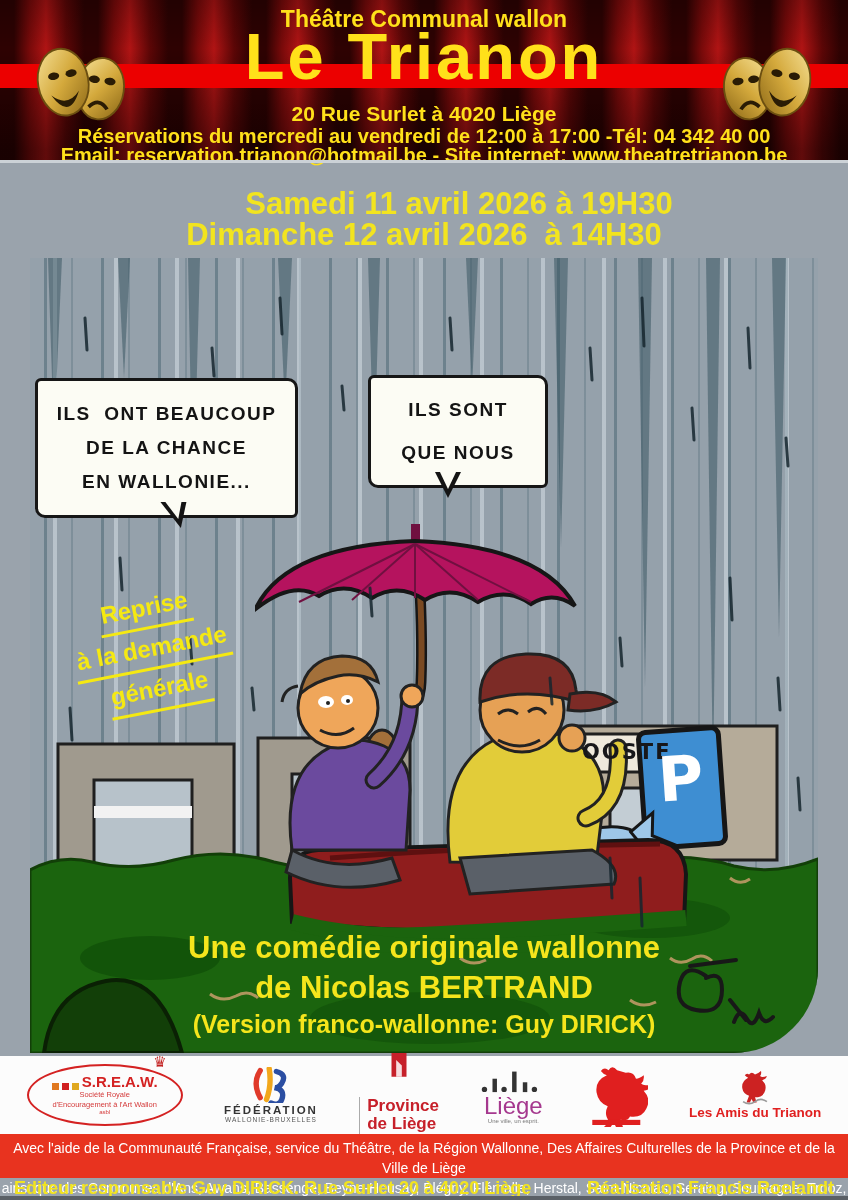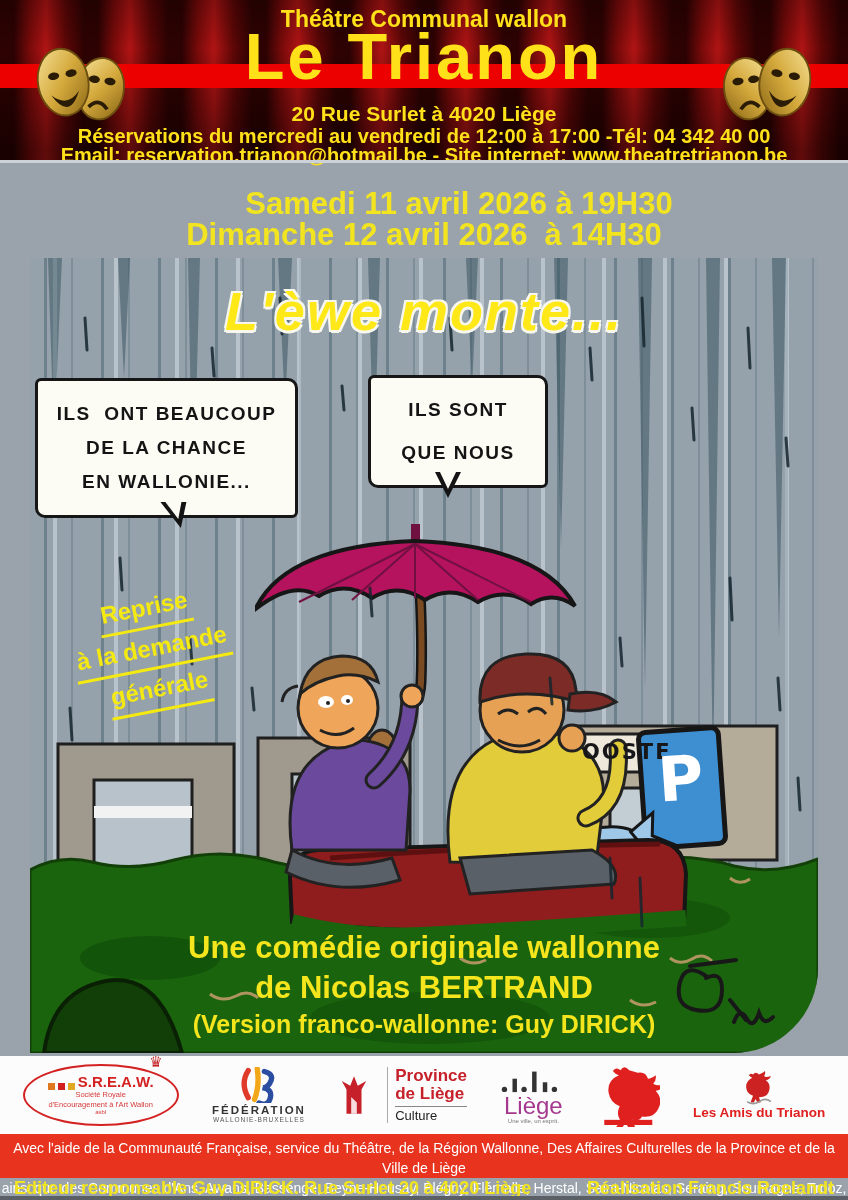--- a/index.html
+++ b/index.html
@@ -67,21 +67,21 @@
   .logo{display:flex;flex-direction:column;align-items:center;justify-content:center;text-align:center;}
   .sreaw-oval{position:relative;width:152px;height:58px;border:2px solid #d42222;border-radius:50%;
     display:flex;flex-direction:column;align-items:center;justify-content:center;}
   .sreaw-crown{position:absolute;top:-13px;right:14px;color:#c22020;font-size:15px;}
   .sreaw-row{display:flex;align-items:flex-end;gap:3px;}
   .sq{width:7px;height:7px;display:inline-block;}
   .sreaw-name{color:#d42222;font-size:15px;font-weight:bold;}
   .sreaw-sub{color:#d43a3a;font-size:7.5px;line-height:1.25;}
   .fwb-t1{color:#333;font-size:11.5px;font-weight:bold;letter-spacing:2px;margin-top:1px;}
   .fwb-t2{color:#555;font-size:6.5px;letter-spacing:1px;}
-  .prov{flex-direction:row;gap:18px;}
+  .prov{flex-direction:column;gap:18px;}
   .prov-texts{border-left:1px solid #aaa;padding-left:7px;text-align:left;}
   .prov-red{color:#c6202a;font-size:17px;font-weight:bold;line-height:1.05;}
   .prov-cult{color:#222;font-size:13px;border-top:1px solid #888;margin-top:3px;padding-top:1px;}
   .liege-name{color:#a5388e;font-size:24px;line-height:1;}
   .liege-tag{color:#777;font-size:6px;}
   .amis-name{color:#e02020;font-size:13.5px;font-weight:bold;}
 
   
   .red-band{position:absolute;top:1134px;left:0;width:848px;height:44px;background:#e8331f;color:#fff;
     font-size:14px;text-align:center;line-height:1.42;padding-top:5px;box-sizing:border-box;}
@@ -288,21 +288,20 @@
           <line x1="40" y1="450" x2="42" y2="482"></line>
         <line x1="590" y1="380" x2="592" y2="408"></line>
           <line x1="768" y1="520" x2="770" y2="552"></line>
         <line x1="222" y1="430" x2="224" y2="452"></line>
           <line x1="520" y1="420" x2="522" y2="446"></line>
         <line x1="610" y1="620" x2="612" y2="668"></line>
           <line x1="580" y1="600" x2="582" y2="640"></line>
       </g>
     </svg>
 
-    <div class="cartoon-title abs ctr overlay">L'èwe monte...</div>
 
     <div class="bubble b1">
       <div class="pre">ILS  ONT BEAUCOUP</div>
       <div class="pre">DE LA CHANCE</div>
       <div class="pre">EN WALLONIE...</div>
       <div class="tail"></div>
     </div>
     <div class="bubble b2">
       <div class="pre">ILS SONT</div>
       <div class="pre">QUE NOUS</div>

